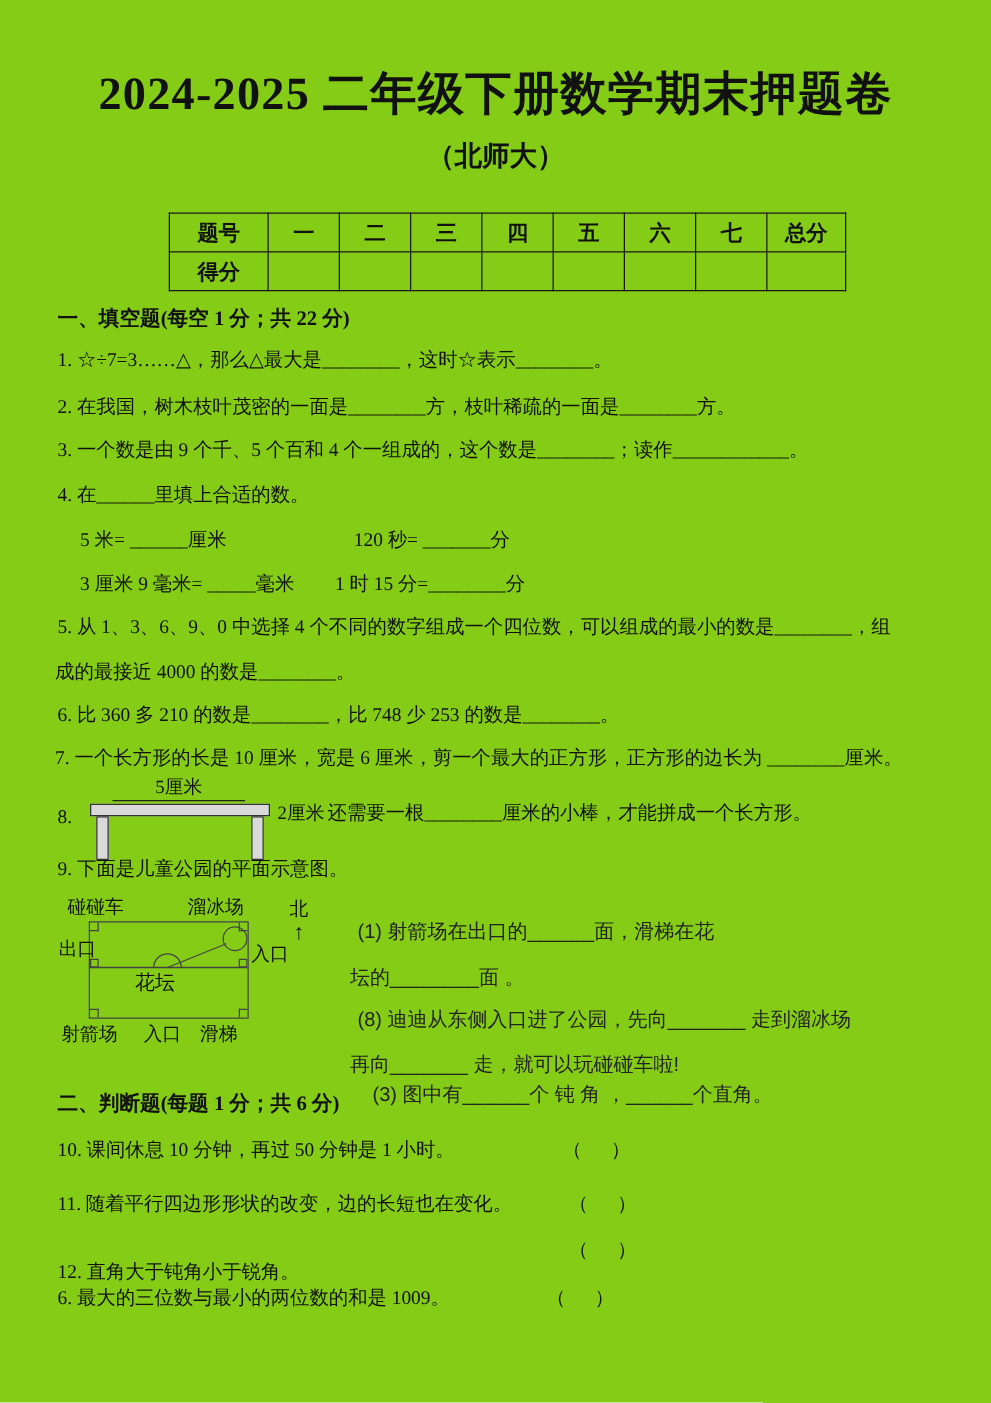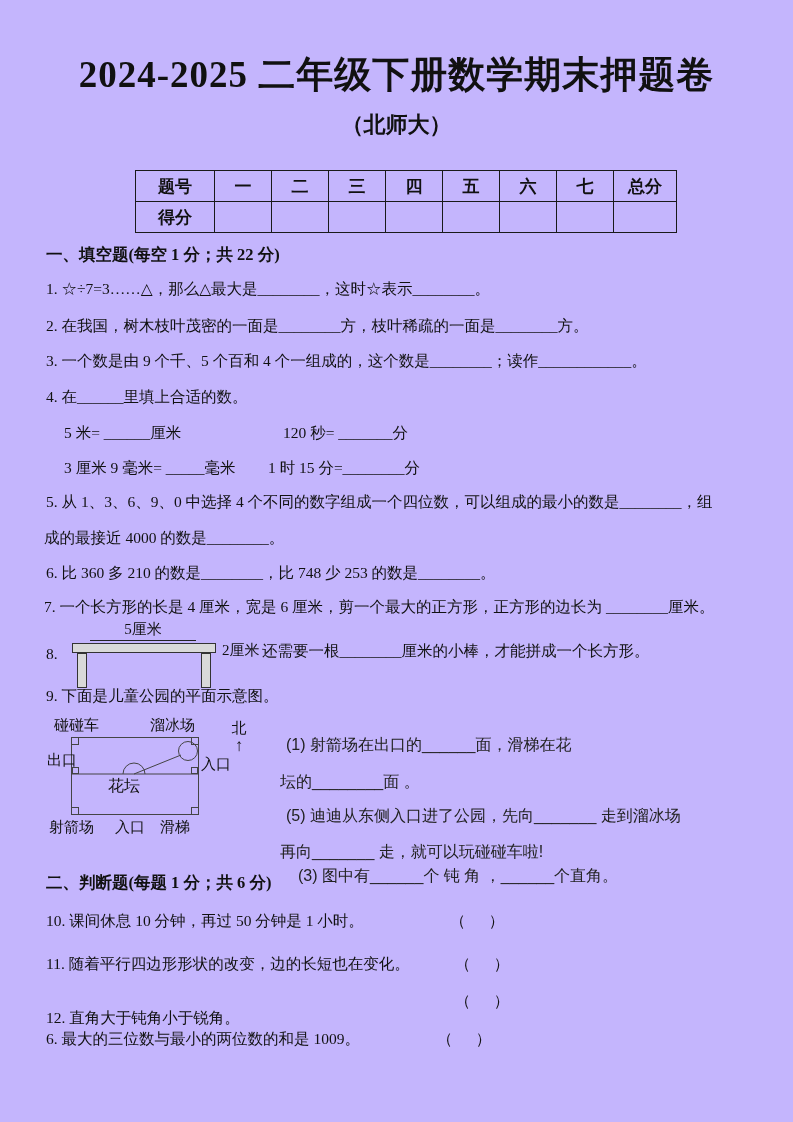--- a/index.html
+++ b/index.html
@@ -1,17 +1,17 @@
 <!DOCTYPE html>
 <html><head>
 <meta charset="utf-8">
 <style>
   html,body { margin:0; padding:0; background:#fff; }
   .page {
-    position:relative; width:793px; height:1122px; background:#c4b5fd;
+    position:relative; width:793px; height:1122px; background:#84cc16;
     font-family:"Liberation Serif","DejaVu Serif",serif; color:#111;
     overflow:hidden;
   }
   .abs { position:absolute; white-space:nowrap; }
   .t  { font-size:15.5px; line-height:1.25; }
   .sans { font-family:"Liberation Sans","DejaVu Sans",sans-serif; font-size:16px; color:#222; }
 
   .title1 { left:0; top:50px; width:100%; text-align:center; font-size:37px; font-weight:bold; letter-spacing:1px; }
   .title2 { left:0; top:110px; width:100%; text-align:center; font-size:22px; font-weight:bold; }
 
@@ -91,21 +91,21 @@
   <div class="abs t" style="left:46px; top:387px;">4. 在______里填上合适的数。</div>
 
   <div class="abs t" style="left:64px;  top:423px;">5 米=  ______厘米</div>
   <div class="abs t" style="left:283px; top:423px;">120 秒=  _______分</div>
   <div class="abs t" style="left:64px;  top:458px;">3 厘米 9 毫米=  _____毫米</div>
   <div class="abs t" style="left:268px; top:458px;">1 时 15 分=________分</div>
 
   <div class="abs t" style="left:46px; top:492px;">5. 从 1、3、6、9、0 中选择 4 个不同的数字组成一个四位数，可以组成的最小的数是________，组</div>
   <div class="abs t" style="left:44px; top:528px;">成的最接近 4000 的数是________。</div>
   <div class="abs t" style="left:46px; top:563px;">6. 比 360 多 210 的数是________，比 748 少 253 的数是________。</div>
-  <div class="abs t" style="left:44px; top:597px;">7. 一个长方形的长是 4 厘米，宽是 6 厘米，剪一个最大的正方形，正方形的边长为 ________厘米。</div>
+  <div class="abs t" style="left:44px; top:597px;">7. 一个长方形的长是 10 厘米，宽是 6 厘米，剪一个最大的正方形，正方形的边长为 ________厘米。</div>
 
   <div class="abs t" style="left:46px; top:644px;">8.</div>
   <div class="q8fig">
     <div class="q8dim">5厘米</div>
     <div class="q8bar"></div>
     <div class="q8leg q8legL"></div>
     <div class="q8leg q8legR"></div>
     <div class="q8side">2厘米</div>
   </div>
   <div class="abs t" style="left:262px; top:641px;">还需要一根________厘米的小棒，才能拼成一个长方形。</div>
@@ -140,21 +140,21 @@
     <div class="abs" style="left:114px; top:102px;">滑梯</div>
 
     <div class="abs m-north">
       <div>北</div>
       <div class="arrow">↑</div>
     </div>
   </div>
 
   <div class="abs sans" style="left:286px; top:735px;">(1) 射箭场在出口的______面，滑梯在花</div>
   <div class="abs sans" style="left:280px; top:772px;">坛的________面 。</div>
-  <div class="abs sans" style="left:286px; top:806px;">(5) 迪迪从东侧入口进了公园，先向_______ 走到溜冰场</div>
+  <div class="abs sans" style="left:286px; top:806px;">(8) 迪迪从东侧入口进了公园，先向_______ 走到溜冰场</div>
   <div class="abs sans" style="left:280px; top:842px;">再向_______ 走，就可以玩碰碰车啦!</div>
   <div class="abs sans" style="left:298px; top:866px;">(3) 图中有______个 钝 角 ，______个直角。</div>
 
   <div class="abs sec" style="left:46px; top:872px;">二、判断题(每题 1 分；共 6 分)</div>
 
   <div class="abs t" style="left:46px; top:911px;">10. 课间休息 10 分钟，再过 50 分钟是 1 小时。</div>
   <div class="abs t bracket" style="left:450px; top:911px;">（      ）</div>
 
   <div class="abs t" style="left:46px; top:954px;">11. 随着平行四边形形状的改变，边的长短也在变化。</div>
   <div class="abs t bracket" style="left:455px; top:954px;">（      ）</div>

